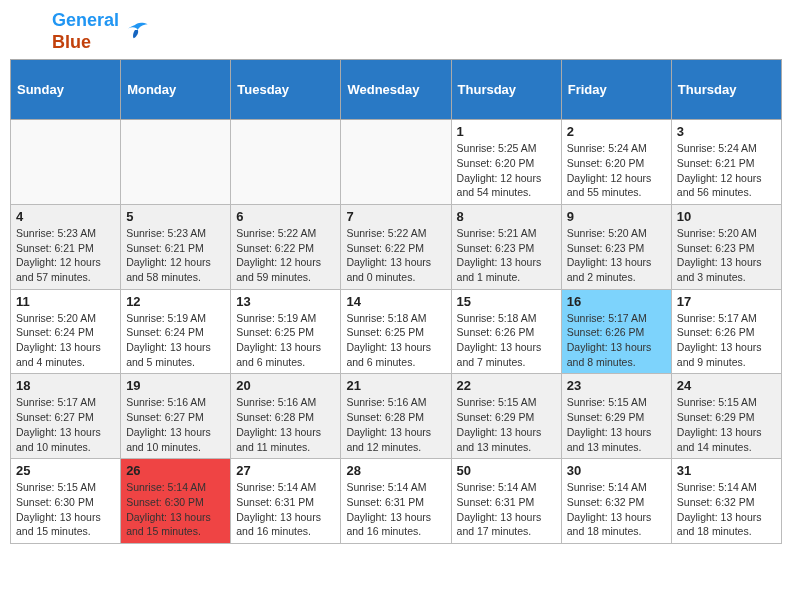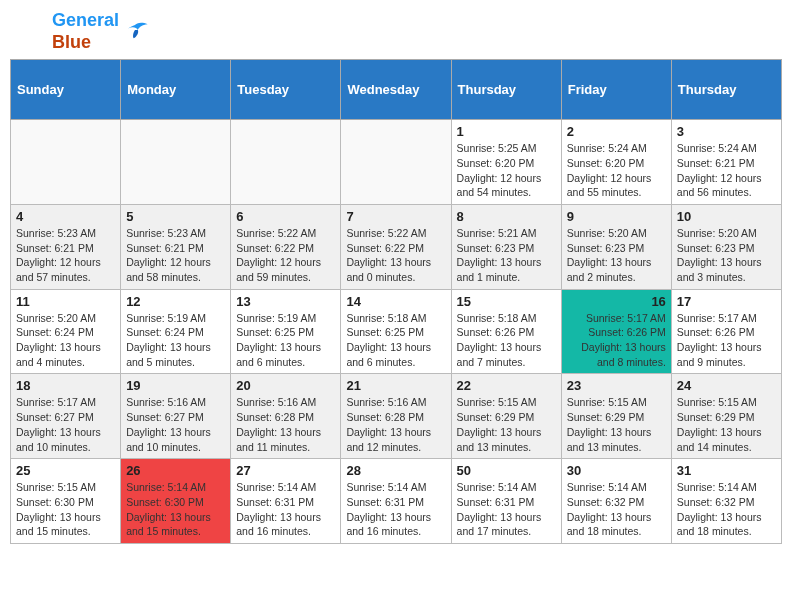--- a/index.html
+++ b/index.html
@@ -239,21 +239,21 @@
 Daylight: 13 hours
 and 6 minutes.</div>
         </td>
         <td style="background: rgb(255, 255, 255);">
           <span class="day-num">15</span>
           <div class="day-info" style="white-space: pre-line;">Sunrise: 5:18 AM
 Sunset: 6:26 PM
 Daylight: 13 hours
 and 7 minutes.</div>
         </td>
-        <td style="background: #14b8a6; text-align: right;">
+        <td style="background: #7dd3fc;">
           <span class="day-num">16</span>
           <div class="day-info" style="white-space: pre-line;">Sunrise: 5:17 AM
 Sunset: 6:26 PM
 Daylight: 13 hours
 and 8 minutes.</div>
         </td>
         <td style="background: rgb(255, 255, 255); margin-left: 40px;">
           <span class="day-num">17</span>
           <div class="day-info" style="white-space: pre-line;">Sunrise: 5:17 AM
 Sunset: 6:26 PM

